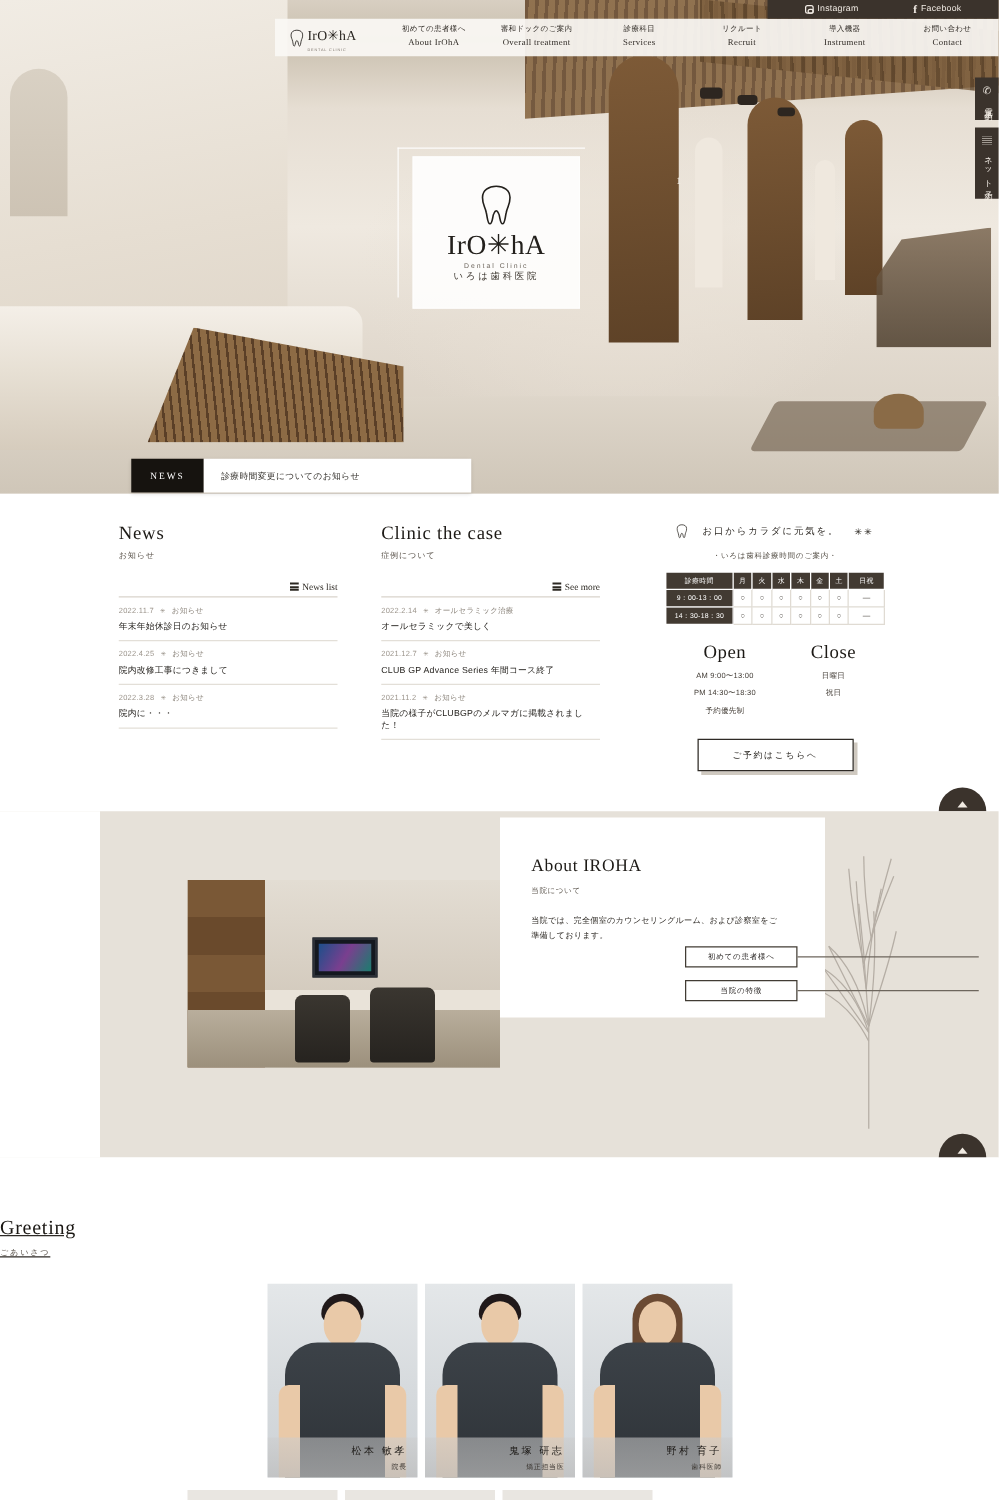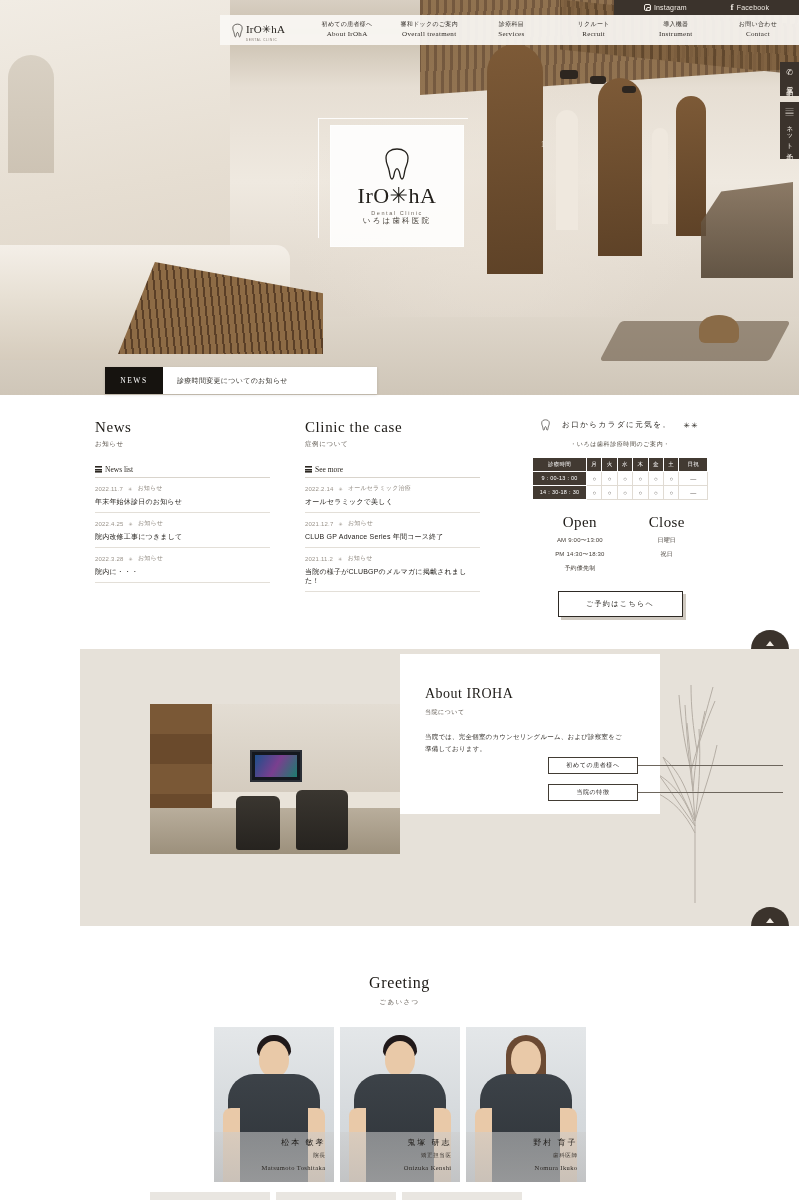--- a/index.html
+++ b/index.html
@@ -217,21 +217,21 @@
     font-family: "Liberation Serif", serif;
     font-size: 15px; letter-spacing: .6px; color: #1d1a16;
   }
   .col-heading-jp {
     font-size: 6.5px; color: #5d564e; margin-top: 4px; letter-spacing: .6px;
   }
   .news-col { position: absolute; top: 24px; width: 175px; }
   .news-col.left { left: 95px; }
   .news-col.mid { left: 305px; }
   .more-link {
-    display: flex; align-items: center; 
+    display: flex; align-items: center; justify-content: flex-end;
     gap: 3px; margin-top: 16px; padding-bottom: 3px;
     border-bottom: 1px solid #d9d4cc;
     font-family: "Liberation Serif", serif; font-size: 7.5px; color: #2b2721;
     cursor: pointer; text-decoration: none;
   }
   .grid-glyph {
     width: 7px; height: 7px;
     background:
       linear-gradient(#2b2721,#2b2721) 0 0/100% 1.6px no-repeat,
       linear-gradient(#2b2721,#2b2721) 0 2.7px/100% 1.6px no-repeat,
@@ -378,21 +378,21 @@
   .plant {
     position: absolute; right: 50px; top: 22px; width: 110px; height: 235px;
     opacity: .55;
   }
 
   
   .greeting-section {
     position: relative; width: 799px; height: 274px; background: #fff;
     padding-top: 48px;
   }
-  .greeting-head { text-align: center; }
+  .greeting-head { text-align: left; text-decoration: underline; }
   .greeting-en {
     font-family: "Liberation Serif", serif; font-size: 16px;
     letter-spacing: .6px; color: #1b1814;
   }
   .greeting-jp { font-size: 6.5px; color: #5a534b; margin-top: 6px; letter-spacing: 1.4px; }
   .staff-row {
     display: flex; justify-content: center; gap: 6px; margin-top: 20px;
   }
   .staff-card {
     position: relative; width: 120px; height: 155px; overflow: hidden;
@@ -419,21 +419,21 @@
     background: linear-gradient(180deg,#3c4248 0%,#2e3338 100%);
     border-radius: 26px 26px 0 0;
   }
   .staff-arm {
     position: absolute; bottom: 0; width: 17px; height: 74px;
     background: #e9c9a8;
   }
   .staff-arm.l { left: 9px; border-radius: 8px 0 0 0; }
   .staff-arm.r { right: 9px; border-radius: 0 8px 0 0; }
   .staff-overlay {
-    position: absolute; left: 0; right: 0; bottom: 0; height: 50px;
+    position: absolute; left: 0; right: 0; bottom: 0; height: 32px;
     background: linear-gradient(180deg, rgba(205,205,205,.55), rgba(190,190,190,.72));
     padding: 5px 8px 0 0; text-align: right;
   }
   .staff-name { font-size: 8px; color: #1c1916; letter-spacing: 2px; }
   .staff-role { font-size: 5.5px; color: #3a3530; margin-top: 4px; letter-spacing: .6px; }
   .staff-romaji {
     font-size: 6.5px; color: #2a2622; margin-top: 5px; letter-spacing: .4px;
     font-family: "Liberation Serif", serif;
   }
   .greeting-bottom-cards {

